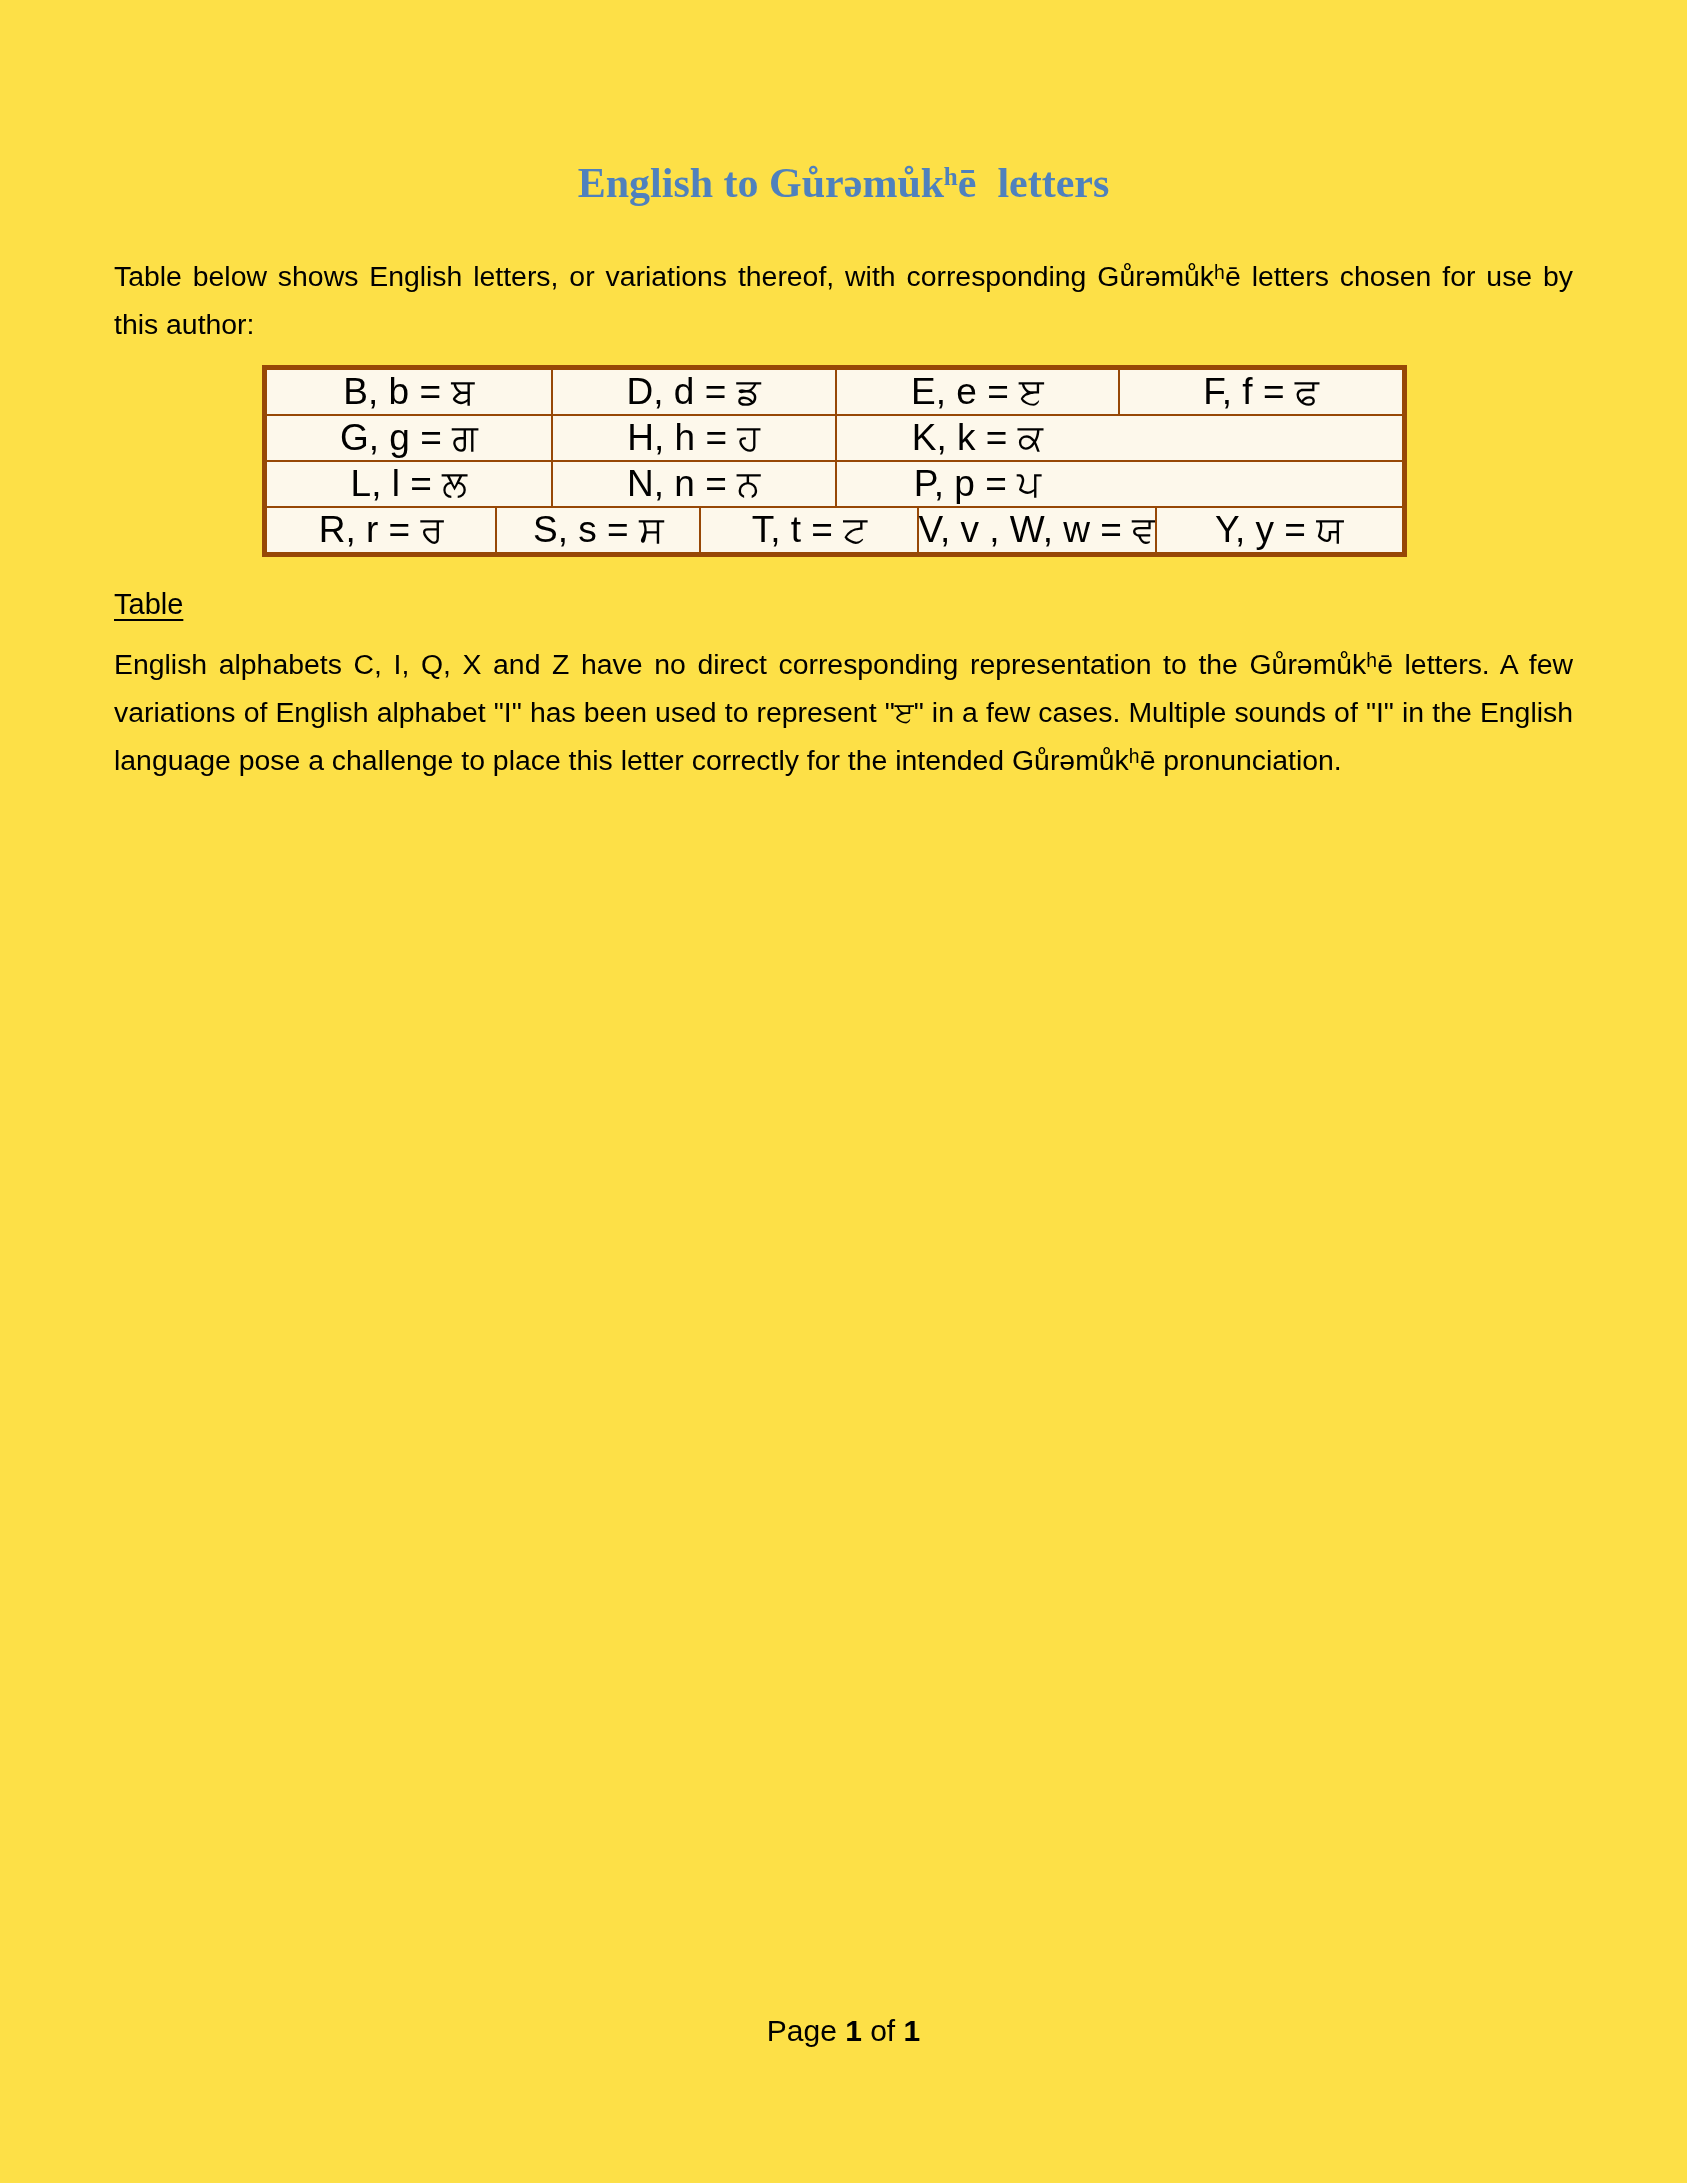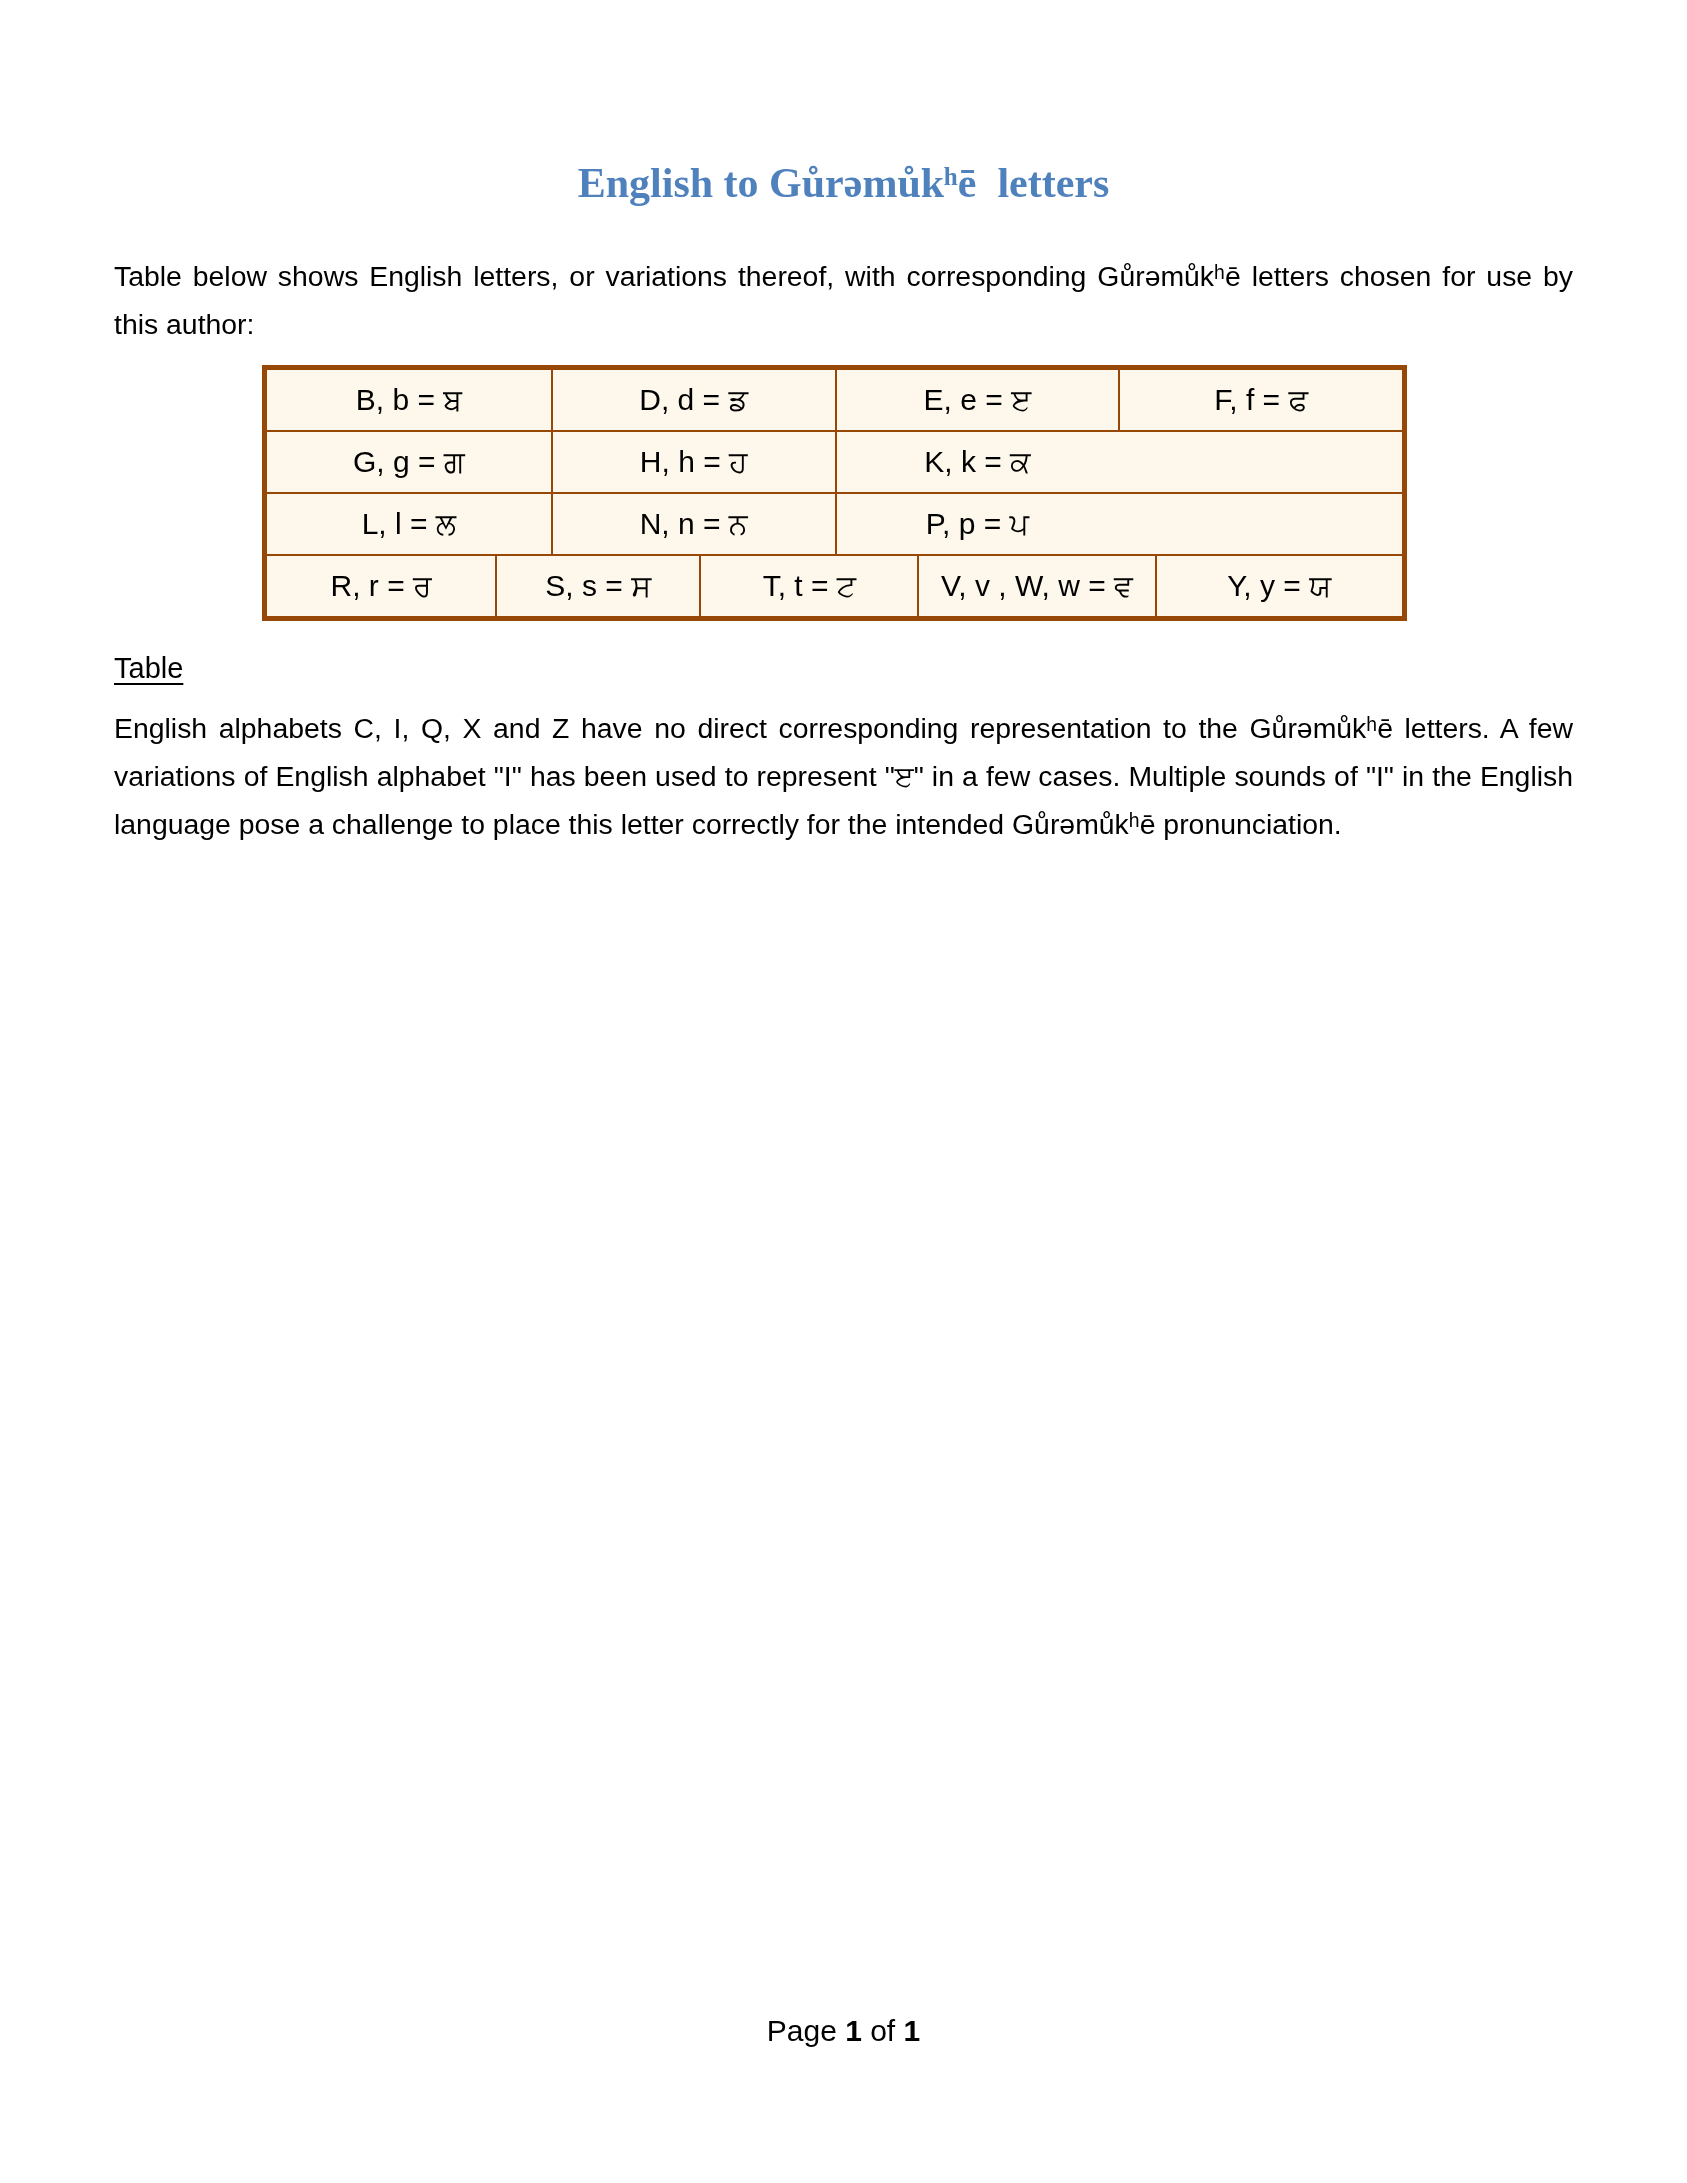--- a/index.html
+++ b/index.html
@@ -1,20 +1,20 @@
 <!DOCTYPE html>
 <html style="font-size:10.6px"><head>
 <meta charset="utf-8">
 <style>
   html,body{margin:0;padding:0;}
   body{background:#e9e6dd;}
   .page{
     position:relative;
     width:1687px;height:2183px;
-    background:#ffffff;
+    background:#fde047;
     box-sizing:border-box;
     padding:0 114px;
     font-family:"Liberation Sans", sans-serif;
     color:#000;
     overflow:hidden;
   }
   .doc-title{
     margin:0;
     padding-top:156px;
     text-align:center;
@@ -38,24 +38,24 @@
     width:1145px;
     margin-left:148px;
     margin-top:17px;
     border:5.3px solid #974806;
     background:#FDF8EB;
   }
   .grow{display:flex;border-top:2px solid #974806;}
   .grow:first-child{border-top:none;}
   .gcell{
     box-sizing:border-box;
-    height:60px;
+    height:44px;
     display:flex;align-items:center;justify-content:center;
     border-left:2px solid #974806;
-    font-size:30px;
+    font-size:37px;
     white-space:pre;
   }
   .gcell:first-child{border-left:none;}
   .grow.equal .gcell{width:25%;}
   .grow.five .gcell:nth-child(1){width:20.1%;}
   .grow.five .gcell:nth-child(2){width:18.0%;}
   .grow.five .gcell:nth-child(3){width:19.2%;}
   .grow.five .gcell:nth-child(4){width:20.9%;}
   .grow.five .gcell:nth-child(5){width:21.8%;}
   .table-caption{

